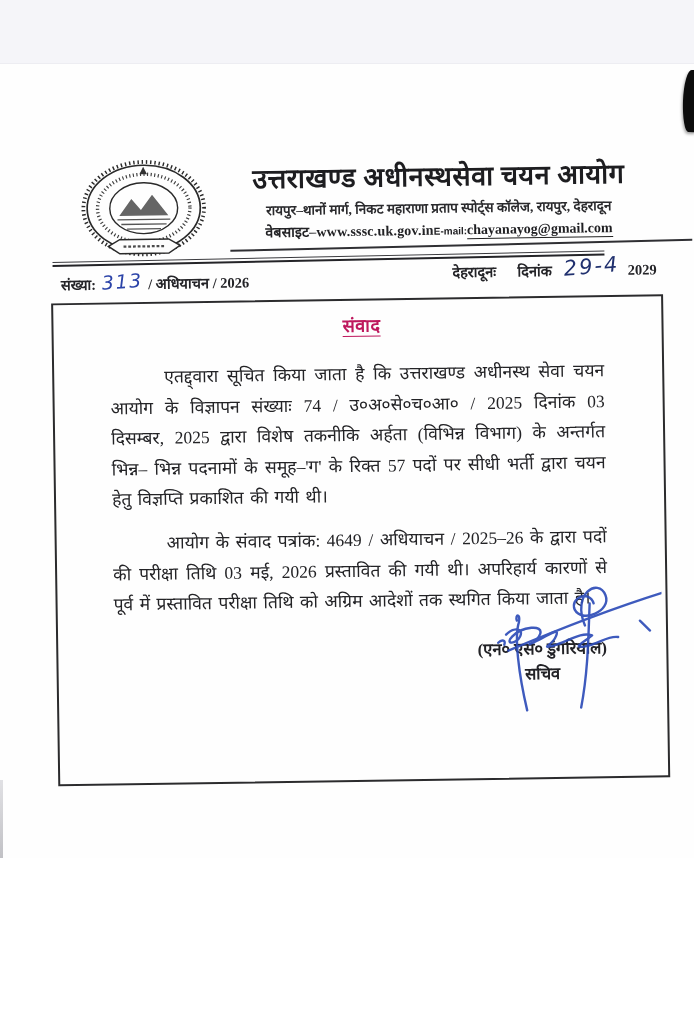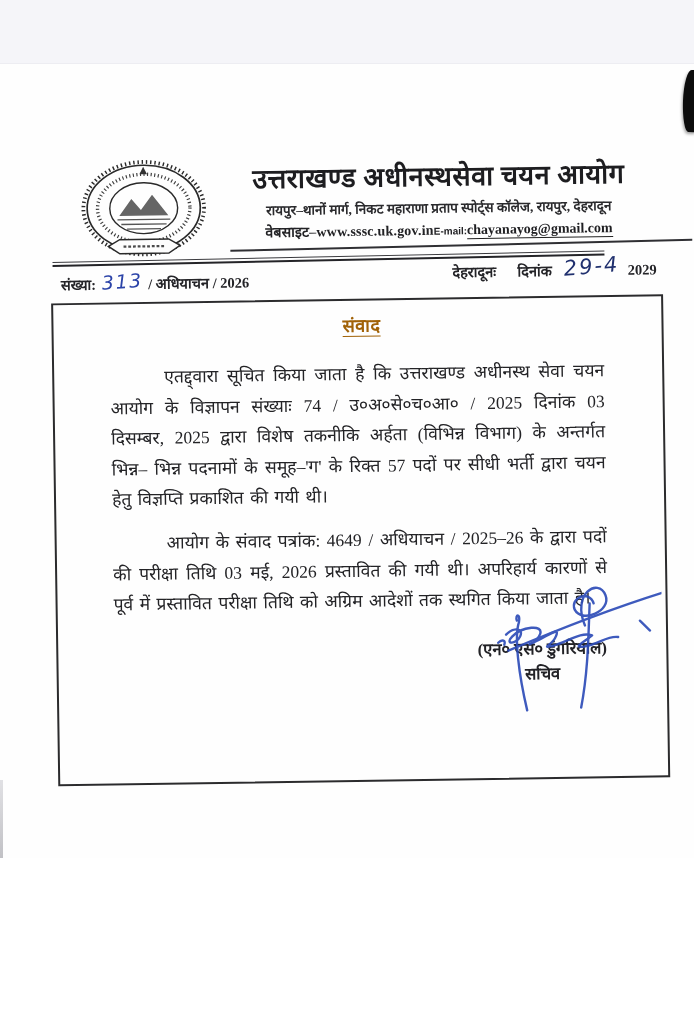--- a/index.html
+++ b/index.html
@@ -63,21 +63,21 @@
   .ref-right .gap { display:inline-block; width:14px; }
 
   
   .content-box {
     position:absolute; left:52px; top:299px; width:612px; height:483px;
     border:2.4px solid #2b2b2d;
     padding:10px 58px 0 56px;
   }
   .letter-title { text-align:center; margin-top:2px; }
   .letter-title span {
-    font-size:18px; font-weight:700; letter-spacing:.5px; color:#a16207;
+    font-size:18px; font-weight:700; letter-spacing:.5px; color:#be185d;
     text-decoration:underline; text-underline-offset:4px;margin-left:10px;
   }
   .para {
     font-size:17.5px; line-height:30.6px; text-align:justify;
     text-indent:54px; word-spacing:2px; color:#232326;
   }
   .para-1 { margin-top:22px; }
   .para-2 { margin-top:13px; }
 
   

